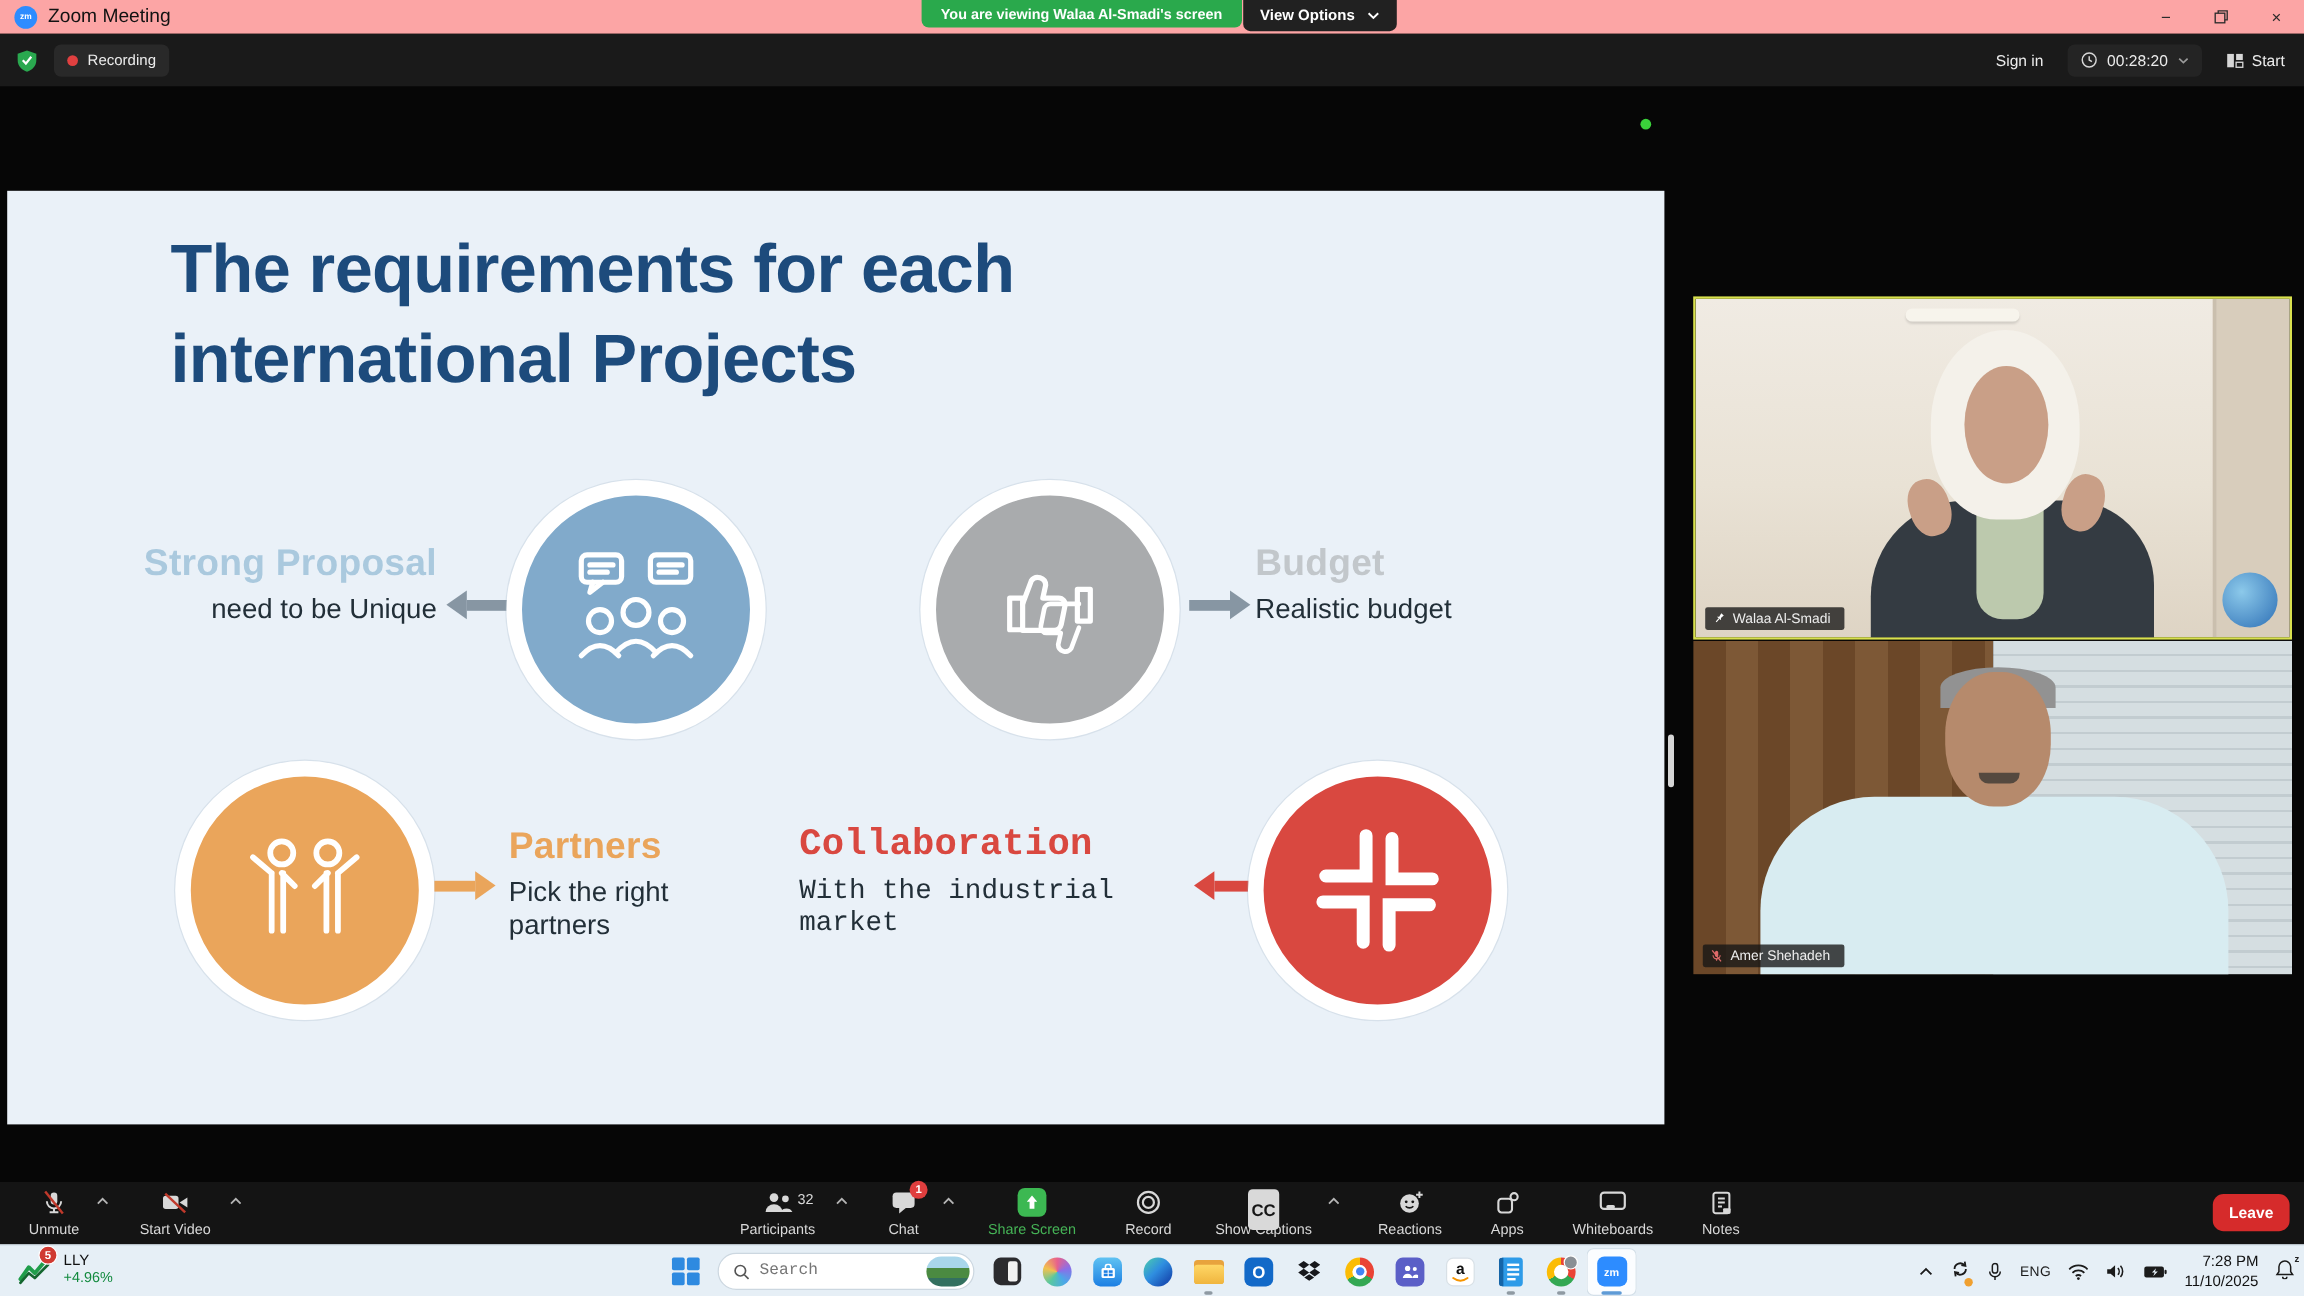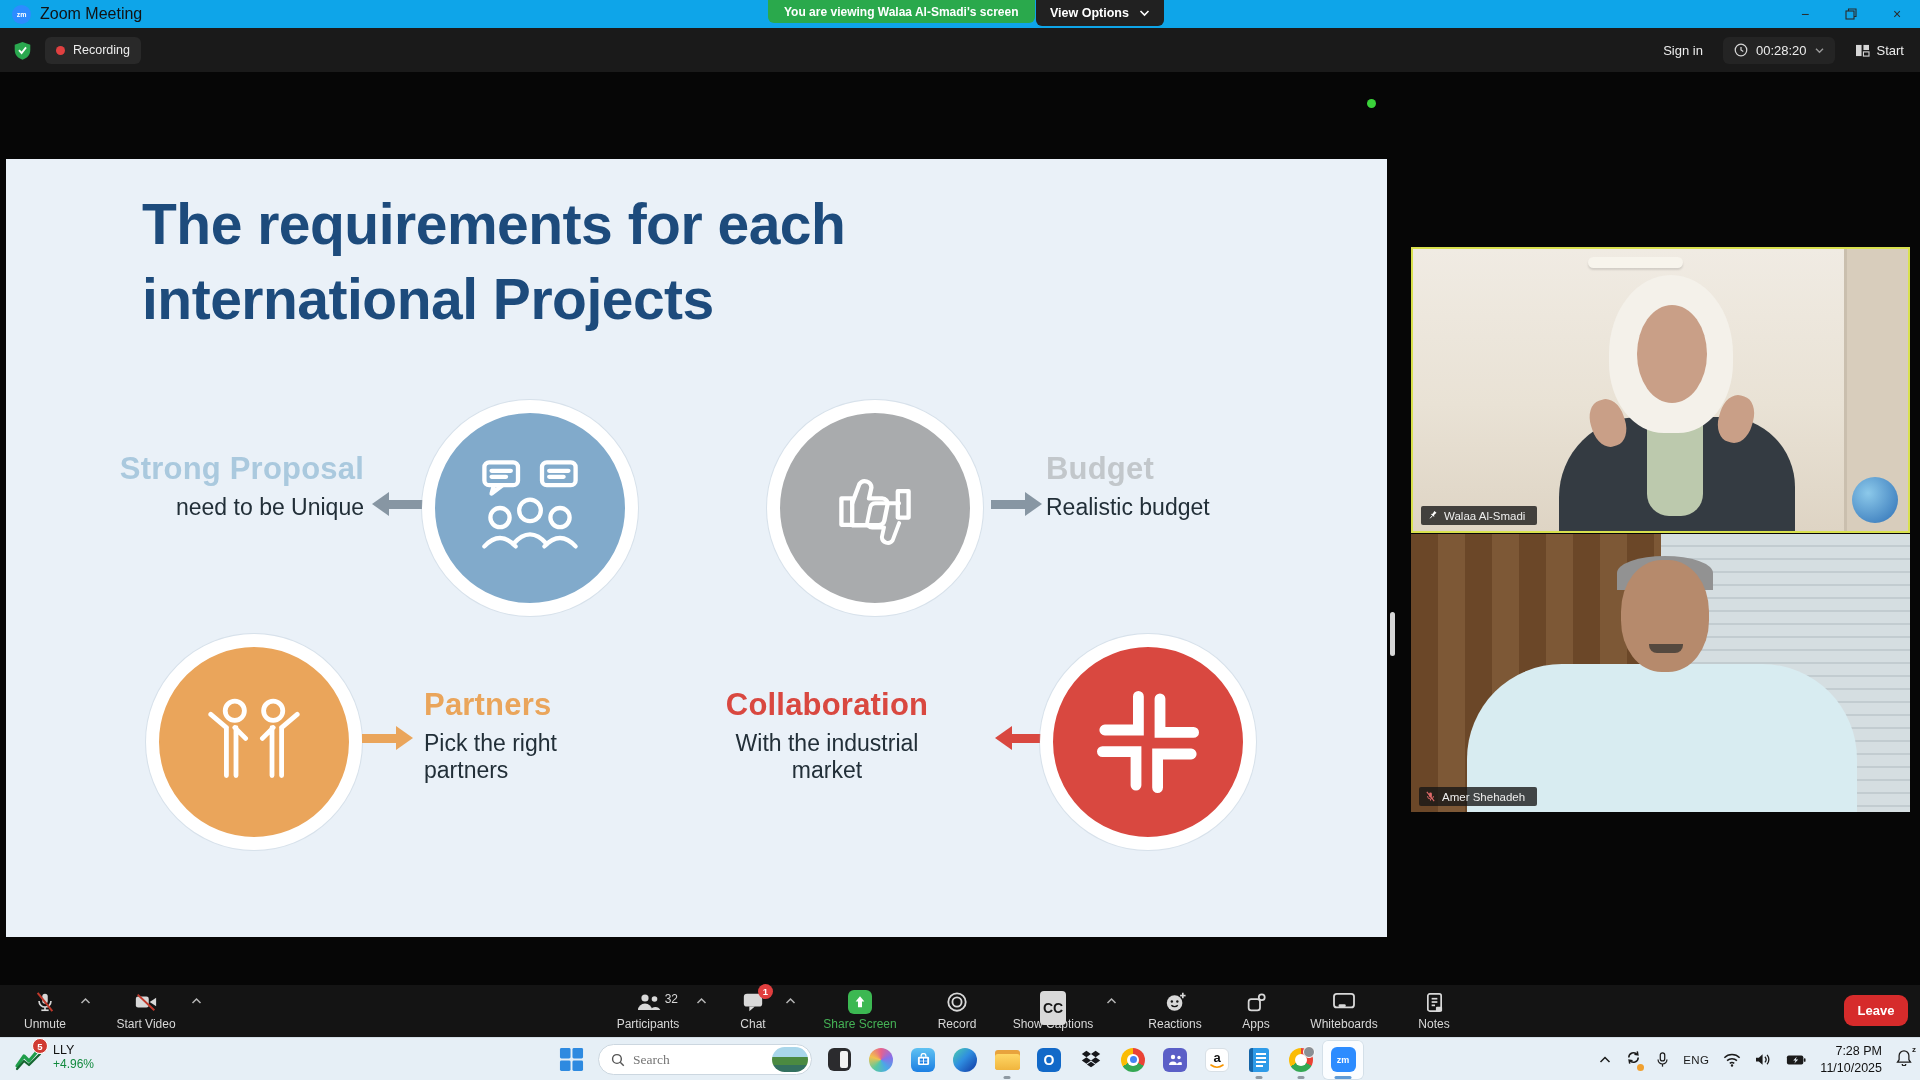--- a/index.html
+++ b/index.html
@@ -1,21 +1,21 @@
 <!DOCTYPE html>
 <html><head>
 <meta charset="utf-8">
 <style>
   * { margin:0; padding:0; box-sizing:border-box; }
   html,body { width:1920px; height:1080px; overflow:hidden; }
   body { font-family:"Liberation Sans",sans-serif; background:#000; position:relative; }
   .abs { position:absolute; }
 
   
-  #titlebar { position:absolute; top:0; left:0; width:1920px; height:28px; background:#0ea5e9; display:flex; align-items:center; z-index:6; }
+  #titlebar { position:absolute; top:0; left:0; width:1920px; height:28px; background:#fca5a5; display:flex; align-items:center; z-index:6; }
   .zm-badge { width:19px; height:19px; border-radius:50%; background:#2d8cff; color:#fff; font-size:7px; font-weight:bold; display:flex; align-items:center; justify-content:center; margin-left:12px; }
   .win-title { font-size:16px; color:#121212; margin-left:9px; }
   .banner { position:absolute; left:768px; top:0; height:23px; background:#2aa94c; color:#fff; font-size:12px; font-weight:bold; display:flex; align-items:center; padding:0 16px; border-radius:0 0 6px 6px; }
   .viewopts { position:absolute; left:1036px; top:0; height:26px; background:#212121; color:#fff; font-size:12.5px; font-weight:bold; display:flex; align-items:center; gap:10px; padding:0 14px; border-radius:0 0 6px 6px; }
   .winctl { position:absolute; right:0; top:0; height:28px; display:flex; }
   .winctl > div { width:46px; height:28px; display:flex; align-items:center; justify-content:center; color:#2b2b2b; font-size:14px; }
   svg.chev { display:block; }
 
   
   #meetingbar { position:absolute; top:28px; left:0; width:1920px; height:44px; background:#1a1a1a; display:flex; align-items:center; z-index:5; }
@@ -86,21 +86,21 @@
 
   
   #taskbar { position:absolute; top:1037px; left:0; width:1920px; height:43px; background:#e6eff6; border-top:1px solid #d3dee6; z-index:6; }
   .stock { position:absolute; left:14px; top:4px; display:flex; align-items:center; gap:9px; }
   .stock-ic { position:relative; width:30px; height:30px; }
   .stock-badge { position:absolute; top:-4px; right:-4px; width:16px; height:16px; border-radius:50%; background:#d03a32; border:1px solid #fff; color:#fff; font-size:9.5px; font-weight:bold; display:flex; align-items:center; justify-content:center; }
   .stock-sym { font-size:12.5px; color:#111; }
   .stock-chg { font-size:12px; color:#128a3e; }
   .tb-center { position:absolute; left:550px; top:0; height:43px; display:flex; align-items:center; gap:6px; }
   .search-pill { width:214px; height:31px; background:#fff; border:1px solid #ccd7e0; border-radius:17px; display:flex; align-items:center; gap:8px; padding:0 3px 0 12px; }
-  .search-pill input { border:none; outline:none; width:118px; font-size:13.5px; color:#3a3a3a; background:transparent; font-family:Liberation Serif, serif; }
+  .search-pill input { border:none; outline:none; width:118px; font-size:13.5px; color:#3a3a3a; background:transparent; font-family:Liberation Mono, monospace; }
   .pill-img { margin-left:auto; width:36px; height:25px; border-radius:13px; background:linear-gradient(180deg,#a9d6ea 0 38%,#4b8a41 38% 72%,#33705f 72% 100%); }
   .tbi { width:42px; height:40px; display:flex; align-items:center; justify-content:center; position:relative; border-radius:6px; }
   .tbi.open::after { content:""; position:absolute; bottom:1px; left:50%; transform:translateX(-50%); width:7px; height:3px; border-radius:2px; background:#8f9aa3; }
   .tbi.active { background:#fbfdff; box-shadow:inset 0 0 0 1px #d4e0e9; }
   .tbi.active::after { content:""; position:absolute; bottom:1px; left:50%; transform:translateX(-50%); width:17px; height:3px; border-radius:2px; background:#5f9bd6; }
   .sq { border-radius:6px; display:flex; align-items:center; justify-content:center; }
   .zm-sq { width:25px; height:25px; background:#2d8cff; color:#fff; font-size:9px; font-weight:bold; }
   .tray { position:absolute; right:8px; top:0; height:43px; display:flex; align-items:center; gap:14px; color:#1b1b1b; }
   .tray .eng { font-size:11.5px; letter-spacing:.4px; }
   .clockblk { text-align:right; font-size:12.5px; line-height:1.3; color:#111; }
@@ -233,21 +233,21 @@
         <div class="headR"></div>
       </div>
     <div class="tb" style="left:418px;top:528px;width:300px;">
       <div class="ti t-orange">Partners</div>
       <div class="de">
         <div>Pick the right</div>
         <div>partners</div>
       </div>
     </div>
 
-    <div class="tb" style="left:660px;top:528px;width:322px;text-align:center;">
+    <div class="tb" style="left:660px;top:528px;width:322px;text-align:left;font-family:Liberation Mono, monospace;">
       <div class="ti t-red">Collaboration</div>
       <div class="de">
         <div>With the industrial</div>
         <div>market</div>
       </div>
     </div>
     <div class="arr a-red" style="left:989px;top:567px;">
         <div class="headL"></div>
         <div class="shaft"></div>
       </div>

